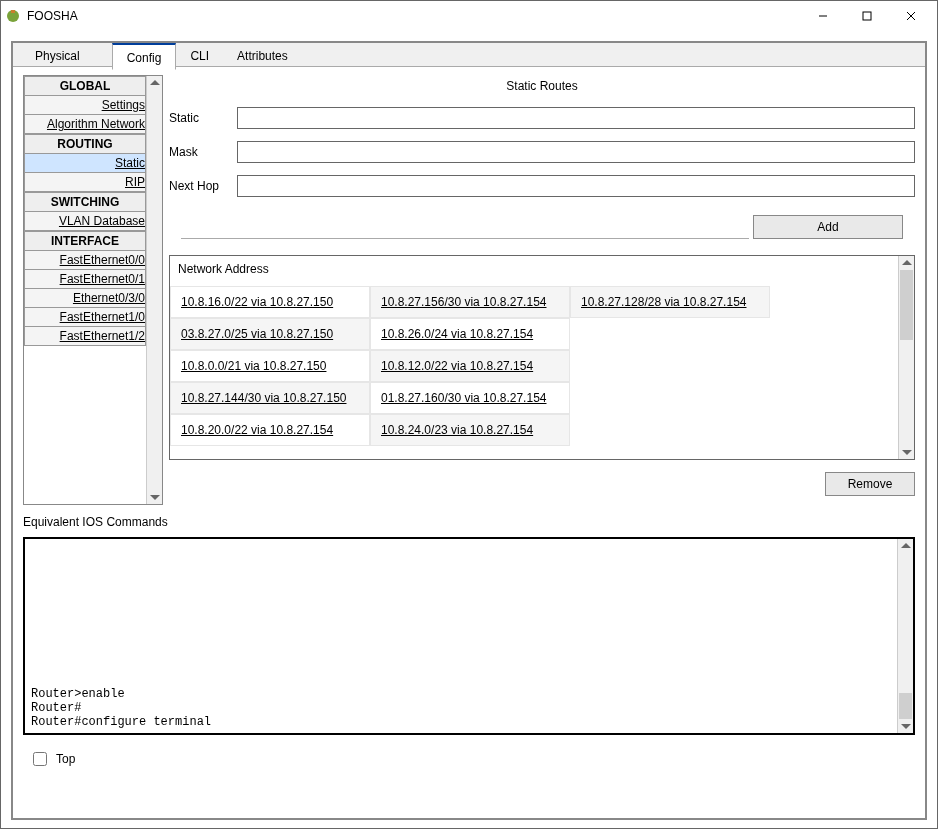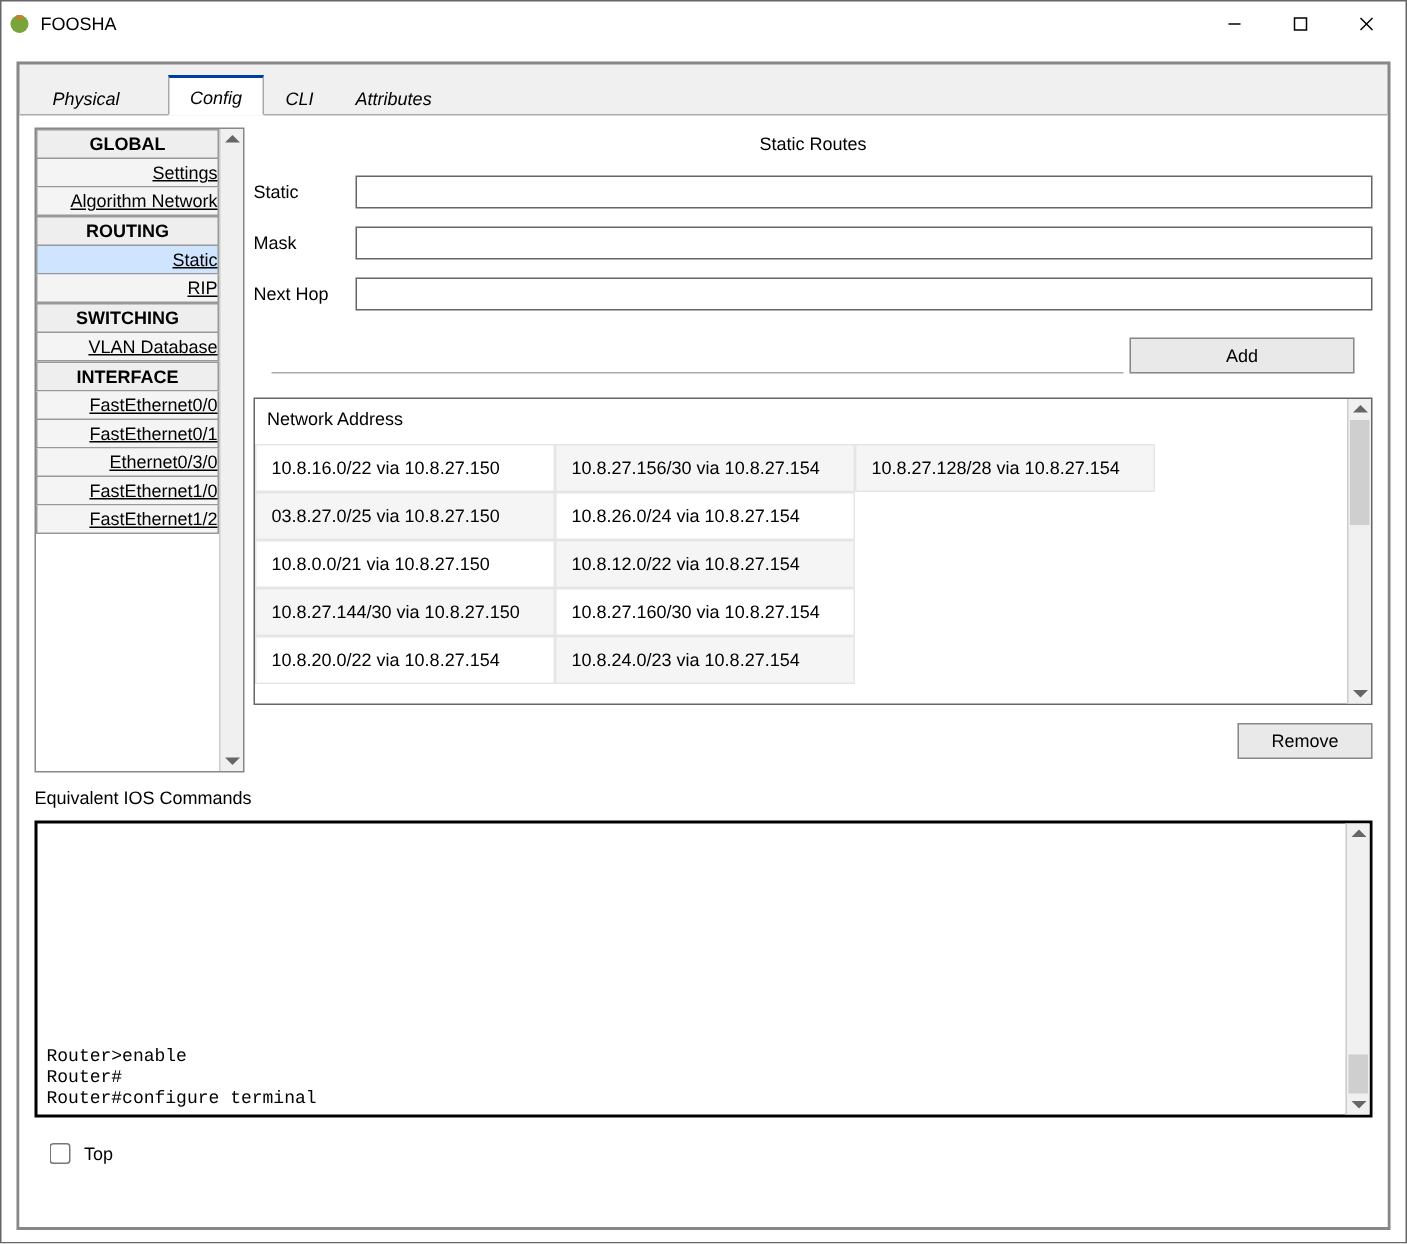--- a/index.html
+++ b/index.html
@@ -4,21 +4,21 @@
 <style>
   * { box-sizing: border-box; }
   body { margin: 0; font-family: "Segoe UI", Tahoma, sans-serif; font-size: 12px; background: #fff; color: #000; }
   .window { width: 938px; height: 829px; border: 1px solid #666; display: flex; flex-direction: column; background: #fff; }
   .titlebar { display: flex; align-items: center; height: 30px; padding: 0 4px; }
   .titlebar .icon { width: 16px; height: 16px; margin-right: 6px; display: inline-block; }
   .titlebar .title { flex: 1; font-size: 12px; }
   .winbtn { width: 44px; height: 30px; display: flex; align-items: center; justify-content: center; }
   .content-outer { flex: 1; padding: 10px 10px 8px 10px; display: flex; flex-direction: column; }
   .content { flex: 1; border: 2px solid #888; background: #f0f0f0; display: flex; flex-direction: column; }
-  .tabs { display: flex; align-items: flex-end; padding: 0 8px; height: 34px; font-style: italic; }
+  .tabs { display: flex; align-items: flex-start; padding: 0 8px; height: 24px; }
   .tab { padding: 6px 14px 4px; font-size: 12px; cursor: default; }
   .tab.active { background: #fff; border: 1px solid #aaa; border-bottom: 1px solid #fff; border-top: 2px solid #003e9b; position: relative; z-index: 2; margin-left: 18px; }
   .main-area { flex: 1; background: #fff; border-top: 1px solid #aaa; margin-top: -1px; display: flex; padding: 8px 10px 6px 10px; gap: 6px; flex-direction: column; }
   .top-row { flex: 0 0 auto; display: flex; gap: 6px; height: 430px; }
   .sidebar-wrap { width: 140px; display: flex; border: 1px solid #888; background: #fff; }
   .sidebar { flex: 1; overflow: auto; }
   .sb-scroll { width: 16px; background: #f0f0f0; border-left: 1px solid #ccc; position: relative; }
   .sb-scroll::before, .sb-scroll::after { content:''; position:absolute; left:3px; width:0; height:0; border-left:5px solid transparent; border-right:5px solid transparent; }
   .sb-scroll::before { top:4px; border-bottom:5px solid #666; }
   .sb-scroll::after { bottom:4px; border-top:5px solid #666; }
@@ -30,21 +30,21 @@
   .form-row { display: flex; align-items: center; gap: 8px; margin-bottom: 6px; }
   .form-row label { width: 60px; font-size: 12px; }
   .form-row input { flex: 1; height: 22px; border: 1px solid #666; padding: 0 4px; font-size: 12px; }
   .divider-row { display: flex; align-items: flex-end; gap: 4px; margin: 6px 12px 10px; }
   .divider-row .line { flex: 1; border-top: 1px solid #aaa; }
   .btn { min-width: 150px; height: 24px; background: #e9e9e9; border: 1px solid #888; font-size: 12px; text-align: center; line-height: 22px; cursor: default; }
   .btn.small { min-width: 90px; }
   .routes-box { border: 1px solid #666; height: 205px; display: flex; }
   .routes-inner { flex: 1; overflow: hidden; display: flex; flex-direction: column; }
   .routes-header { padding: 6px 8px 10px; font-size: 12px; border-bottom: 0; }
-  .routes-grid { display: flex; }
+  .routes-grid { display: flex; text-decoration: underline; }
   .routes-col { display: flex; flex-direction: column; }
   .routes-grid .cell { padding: 8px 10px; border: 1px solid #e6e6e6; font-size: 12px; white-space: nowrap; min-width: 200px; background:#fff; }
   .routes-grid .cell.alt { background: #f5f5f5; }
   .routes-scroll { width: 16px; background: #f0f0f0; border-left: 1px solid #ccc; position: relative; }
   .routes-scroll .thumb { position: absolute; top: 14px; left: 1px; right: 1px; height: 70px; background: #cfcfcf; }
   .routes-scroll::before, .routes-scroll::after { content:''; position:absolute; left:3px; width:0; height:0; border-left:5px solid transparent; border-right:5px solid transparent; }
   .routes-scroll::before { top:4px; border-bottom:5px solid #666; }
   .routes-scroll::after { bottom:4px; border-top:5px solid #666; }
   .remove-row { display: flex; justify-content: flex-end; margin-top: 6px; }
   .ios-label { font-size: 12px; margin-top: 4px; }
@@ -149,21 +149,21 @@
                       <div class="cell">10.8.16.0/22 via 10.8.27.150</div>
                       <div class="cell alt">03.8.27.0/25 via 10.8.27.150</div>
                       <div class="cell">10.8.0.0/21 via 10.8.27.150</div>
                       <div class="cell alt">10.8.27.144/30 via 10.8.27.150</div>
                       <div class="cell">10.8.20.0/22 via 10.8.27.154</div>
                     </div>
                     <div class="routes-col">
                       <div class="cell alt">10.8.27.156/30 via 10.8.27.154</div>
                       <div class="cell">10.8.26.0/24 via 10.8.27.154</div>
                       <div class="cell alt">10.8.12.0/22 via 10.8.27.154</div>
-                      <div class="cell">10.8.27.160/30 via 10.8.27.154</div>
+                      <div class="cell">01.8.27.160/30 via 10.8.27.154</div>
                       <div class="cell alt">10.8.24.0/23 via 10.8.27.154</div>
                     </div>
                     <div class="routes-col">
                       <div class="cell alt">10.8.27.128/28 via 10.8.27.154</div>
                     </div>
                   </div>
               </div>
               <div class="routes-scroll">
                   <div class="thumb"></div>
                 </div>

